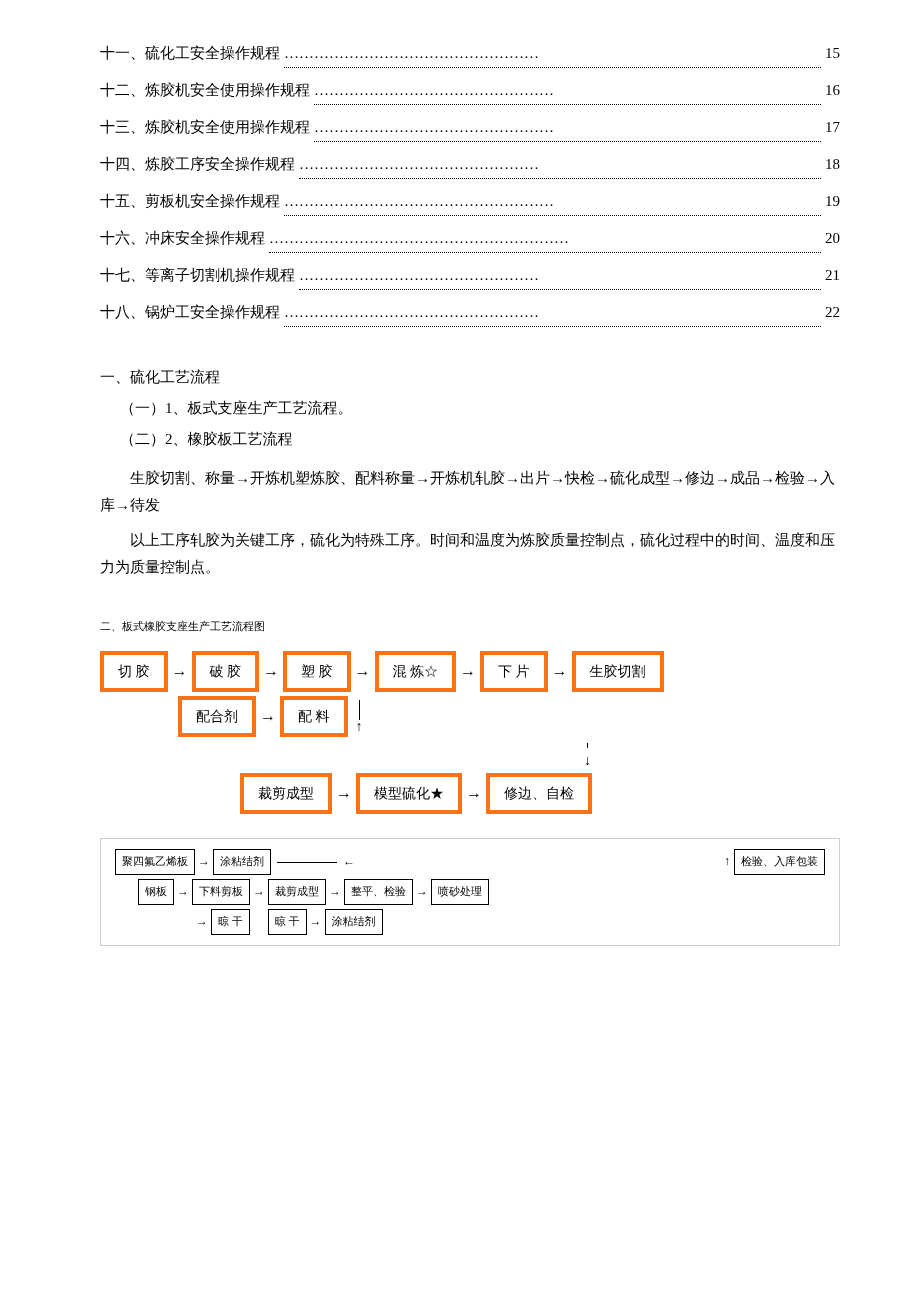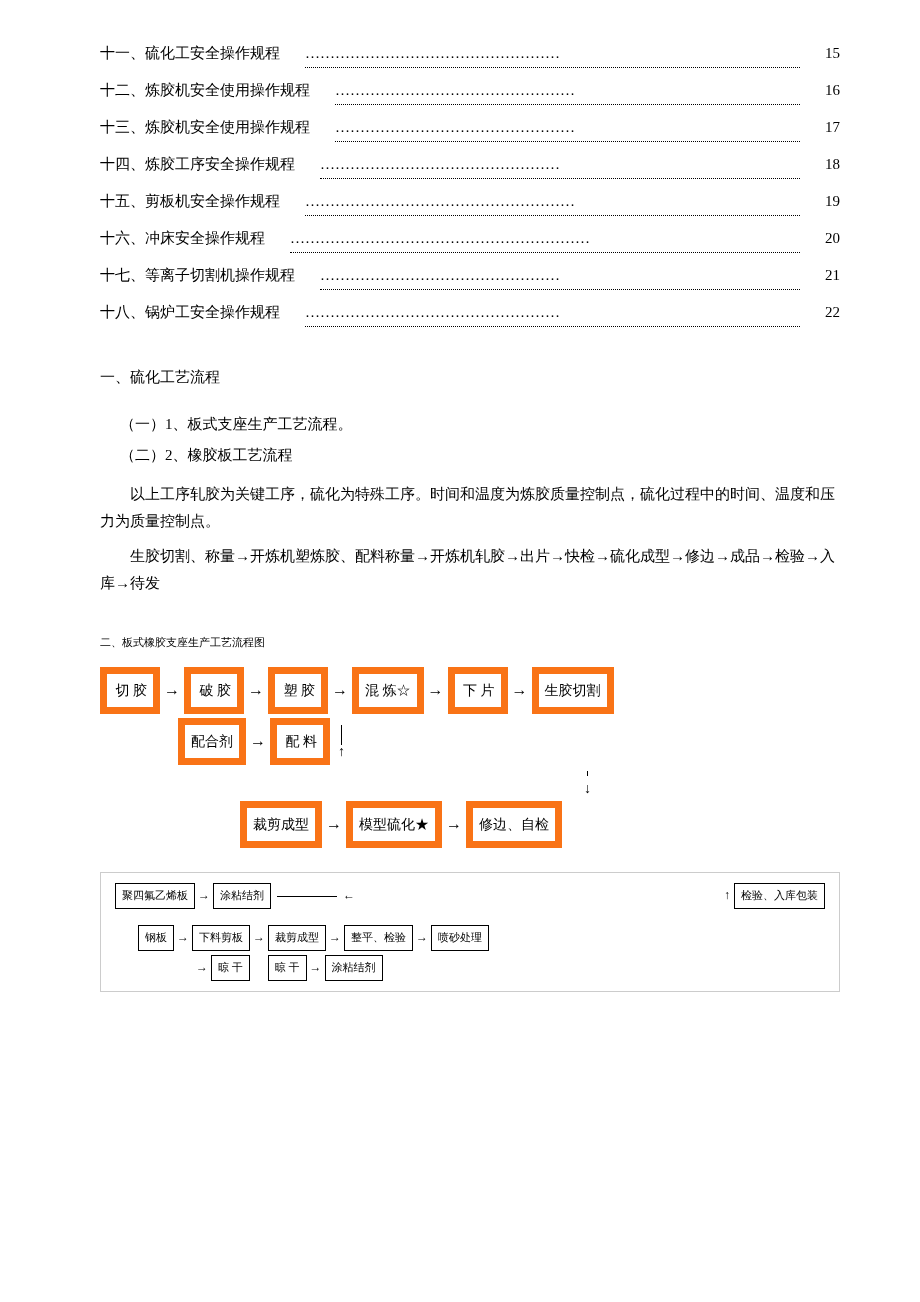--- a/index.html
+++ b/index.html
@@ -10,42 +10,41 @@
       color: #000;
       width: 920px;
       min-height: 1302px;
       padding: 40px 80px 60px 100px;
       line-height: 1.8;
     }
     .toc-item {
       display: flex;
       justify-content: space-between;
       margin-bottom: 4px;
-      gap: 21px;
     }
     .toc-dots {
       flex: 1;
       border-bottom: 1px dotted #000;
       margin: 0 4px 5px 4px;
     }
     .toc-label { white-space: nowrap; }
     .toc-page { white-space: nowrap; }
 
     .section-gap { height: 28px; }
-    .section-title { font-size: 15px; margin-bottom: 20px; }
+    .section-title { font-size: 15px; margin-bottom: 4px; }
     .sub-section { margin-left: 20px; margin-bottom: 4px; }
     .paragraph { text-indent: 2em; margin-bottom: 8px; line-height: 1.8; }
 
     
     .flow-diagram-title { margin-bottom: 14px; font-size: 11px; }
     .flow-box {
-      border: 7px solid #f97316;
-      padding: 4px 6px;
+      border: 4px solid #f97316;
+      padding: 4px 14px;
       min-width: 60px;
-      text-align: right;
+      text-align: left;
       font-size: 14px;
       white-space: nowrap;
     }
     .flow-arrow {
       font-size: 16px;
       margin: 0 4px;
     }
 
     
     .main-flow {
@@ -120,22 +119,22 @@
   </div>
 </div>
 
 <div class="section-gap"></div>
 
 <div>
   <div class="section-title">一、硫化工艺流程</div>
   <div class="sub-section">（一）1、板式支座生产工艺流程。</div>
   <div class="sub-section">（二）2、橡胶板工艺流程</div>
   <div class="section-gap" style="height:8px;"></div>
+  <div class="paragraph">生胶切割、称量→开炼机塑炼胶、配料称量→开炼机轧胶→出片→快检→硫化成型→修边→成品→检验→入库→待发</div>
   <div class="paragraph">以上工序轧胶为关键工序，硫化为特殊工序。时间和温度为炼胶质量控制点，硫化过程中的时间、温度和压力为质量控制点。</div>
-  <div class="paragraph">生胶切割、称量→开炼机塑炼胶、配料称量→开炼机轧胶→出片→快检→硫化成型→修边→成品→检验→入库→待发</div>
 </div>
 
 <div class="section-gap"></div>
 
 <div>
   <div class="flow-diagram-title">二、板式橡胶支座生产工艺流程图</div>
 
   <div class="main-flow">
 
     <div class="main-flow-row1">
@@ -178,21 +177,21 @@
       <div class="flow-box">裁剪成型</div>
       <span class="flow-arrow">→</span>
       <div class="flow-box">模型硫化★</div>
       <span class="flow-arrow">→</span>
       <div class="flow-box">修边、自检</div>
     </div>
   </div>
 
   <div class="small-diagram" style="margin-top:24px; font-size:12px; border:1px solid #ccc; padding:10px 14px;">
 
-    <div style="display:flex; align-items:center; margin-bottom:16px;">
+    <div style="display:flex; align-items:center; margin-bottom:4px;">
       <div class="sd-box">聚四氟乙烯板</div>
       <span class="sd-arrow">→</span>
       <div class="sd-box">涂粘结剂</div>
       <span style="display:inline-block; width:60px; height:1px; background:#000; margin: 0 6px; vertical-align:middle;"></span>
       <span style="margin-right:4px;">←</span>
       <div style="flex:1;"></div>
       <div style="display:flex; flex-direction:column; align-items:center; margin-right:4px;">
         <span style="font-size:12px;">↑</span>
       </div>
       <div class="sd-box">检验、入库包装</div>

